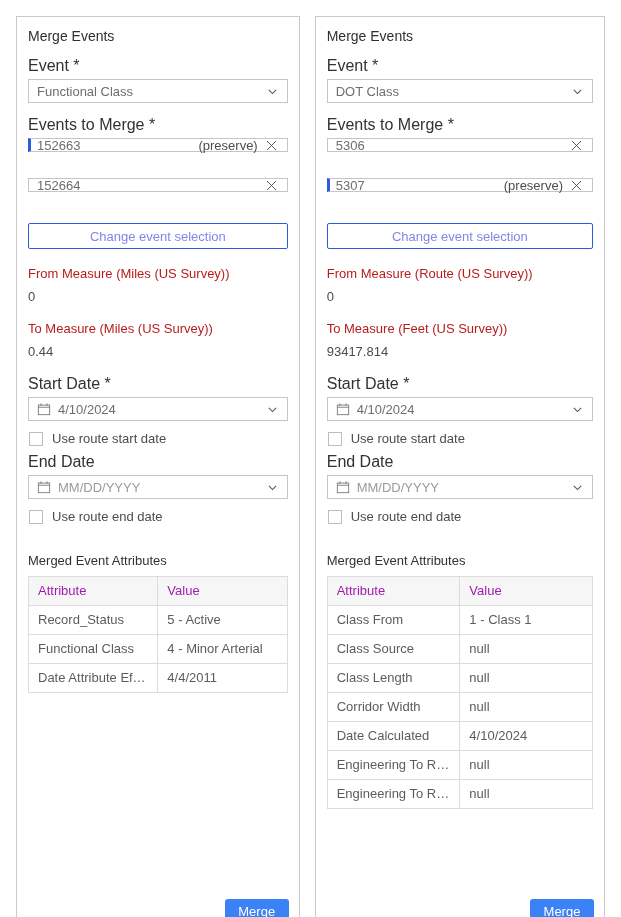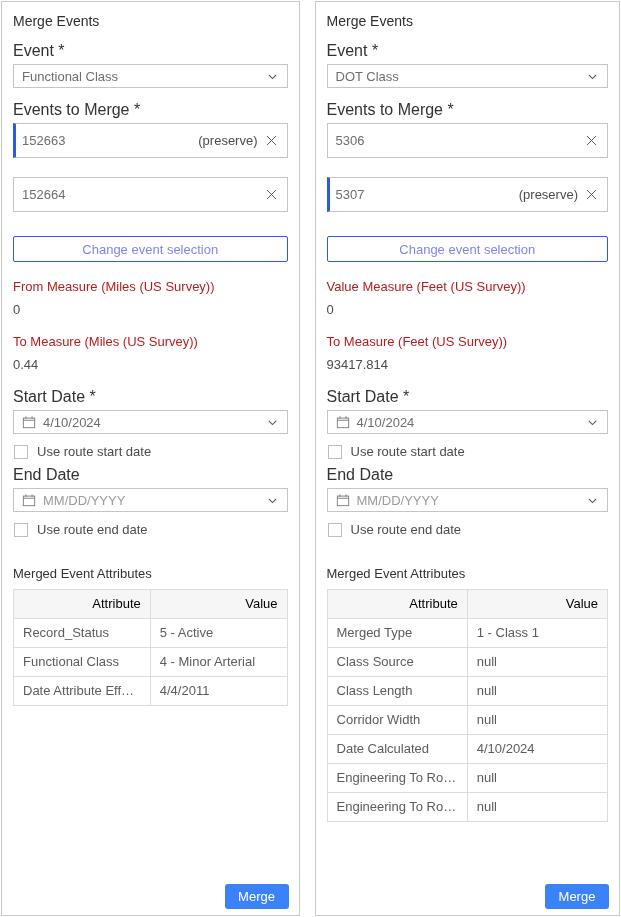--- a/index.html
+++ b/index.html
@@ -2,44 +2,44 @@
 <html><head>
 <meta charset="utf-8">
 <style>
   * { box-sizing: border-box; }
   html,body { margin:0; padding:0; }
   body {
     width:621px; height:917px; background:#ffffff;
     font-family:"Liberation Sans", sans-serif;
     -webkit-font-smoothing:antialiased;
   }
-  .wrap { display:flex; gap:15px; padding:1px; height:917px; }
+  .wrap { display:flex; gap:15px; padding:16px; height:917px; }
   .panel {
     position:relative; background:#fff; border:1px solid #c9c9c9;
     height:915px; padding:11px 11px 36px 11px; overflow:hidden;
   }
   .panel.left  { width:300px; }
   .panel.right { width:307px; }
 
   .panel-title { font-size:14px; color:#2f2f2f; line-height:16px; }
 
   .field-label { font-size:16px; color:#323232; margin-top:15px; margin-bottom:6px; line-height:14px; }
 
   .select-box, .date-box {
     height:24px; border:1px solid #c5c5c5; background:#fff;
     display:flex; align-items:center; padding:0 8px;
     font-size:13px; color:#6e6e6e; cursor:pointer;
   }
   .select-box .chev, .date-box .chev { margin-left:auto; display:flex; }
 
   .events-list { margin-top:2px; }
   .text-input {
-    height:35px; border:1px solid #c5c5c5; background:#fff;
+    height:14px; border:1px solid #c5c5c5; background:#fff;
     display:flex; align-items:center; padding:0 8px;
-    font-size:13px; color:#6e6e6e; margin-bottom:19px;
+    font-size:13px; color:#6e6e6e; margin-bottom:26px;
   }
   .text-input.selected { border-left:3px solid #2d5be0; padding-left:6px; }
   .right-group { margin-left:auto; display:flex; align-items:flex-start; gap:6px; }
   .preserve { color:#4c4c4c; font-size:13px; }
   .x-btn { display:flex; align-items:center; cursor:pointer; padding:1px; }
 
   .secondary-btn {
     width:100%; height:26px; margin-top:5px;
     border:1px solid #2d5be0; background:#fff; color:#8086e8;
     font-size:13px; font-family:inherit; cursor:pointer; border-radius:2px;
@@ -57,21 +57,21 @@
     flex:0 0 auto; cursor:pointer;
   }
   .checkbox-label { font-size:13px; color:#4c4c4c; }
 
   .attr-label { font-size:13px; color:#323232; margin-top:29px; margin-bottom:8px; }
   table.attrs { border-collapse:collapse; width:100%; font-size:13px; table-layout:fixed; }
   table.attrs th, table.attrs td {
     border:1px solid #dcdcdc; text-align:left; font-weight:400;
     padding:7px 9px; line-height:14px; overflow:hidden; white-space:nowrap; text-overflow:ellipsis;
   }
-  table.attrs th { background:#f6f6f6; color:#000000;text-align:right; }
+  table.attrs th { background:#f6f6f6; color:#a21caf; }
   table.attrs td { color:#5c5c5c; }
   table.attrs .col-attr { width:50%; }
 
   .primary-btn {
     position:absolute; right:10px; bottom:6px;
     width:64px; height:25px; background:#3b82f6; color:#fff;
     border:none; border-radius:3px; font-size:13px; font-family:inherit; cursor:pointer;
   }
 </style>
 </head>
@@ -234,21 +234,21 @@
             <svg width="13" height="13" viewBox="0 0 16 16">
                 <path d="M2.5 2.5l11 11M13.5 2.5l-11 11" stroke="#454545" stroke-width="1.1" fill="none"></path>
               </svg>
           </span>
         </span>
       </div>
     </div>
 
     <button class="secondary-btn">Change event selection</button>
 
-    <div class="ro-label">Value Measure (Feet (US Survey))</div>
+    <div class="ro-label">From Measure (Route (US Survey))</div>
     <div class="ro-value">0</div>
 
     <div class="ro-label">To Measure (Feet (US Survey))</div>
     <div class="ro-value">93417.814</div>
 
     <div class="field-label" style="margin-top:18px;">Start Date *</div>
     <div class="date-box">
       <span class="cal">
         <svg width="14" height="14" viewBox="0 0 16 16">
             <rect x="1.5" y="3.5" width="13" height="11" fill="none" stroke="#767676"></rect>
@@ -295,21 +295,21 @@
     <table class="attrs">
       <thead>
         <tr>
           <th class="col-attr">Attribute</th>
           <th>Value</th>
         </tr>
       </thead>
       <tbody>
 
           <tr>
-            <td>Merged Type</td>
+            <td>Class From</td>
             <td>1 - Class 1</td>
           </tr>
 
           <tr>
             <td>Class Source</td>
             <td>null</td>
           </tr>
 
           <tr>
             <td>Class Length</td>

